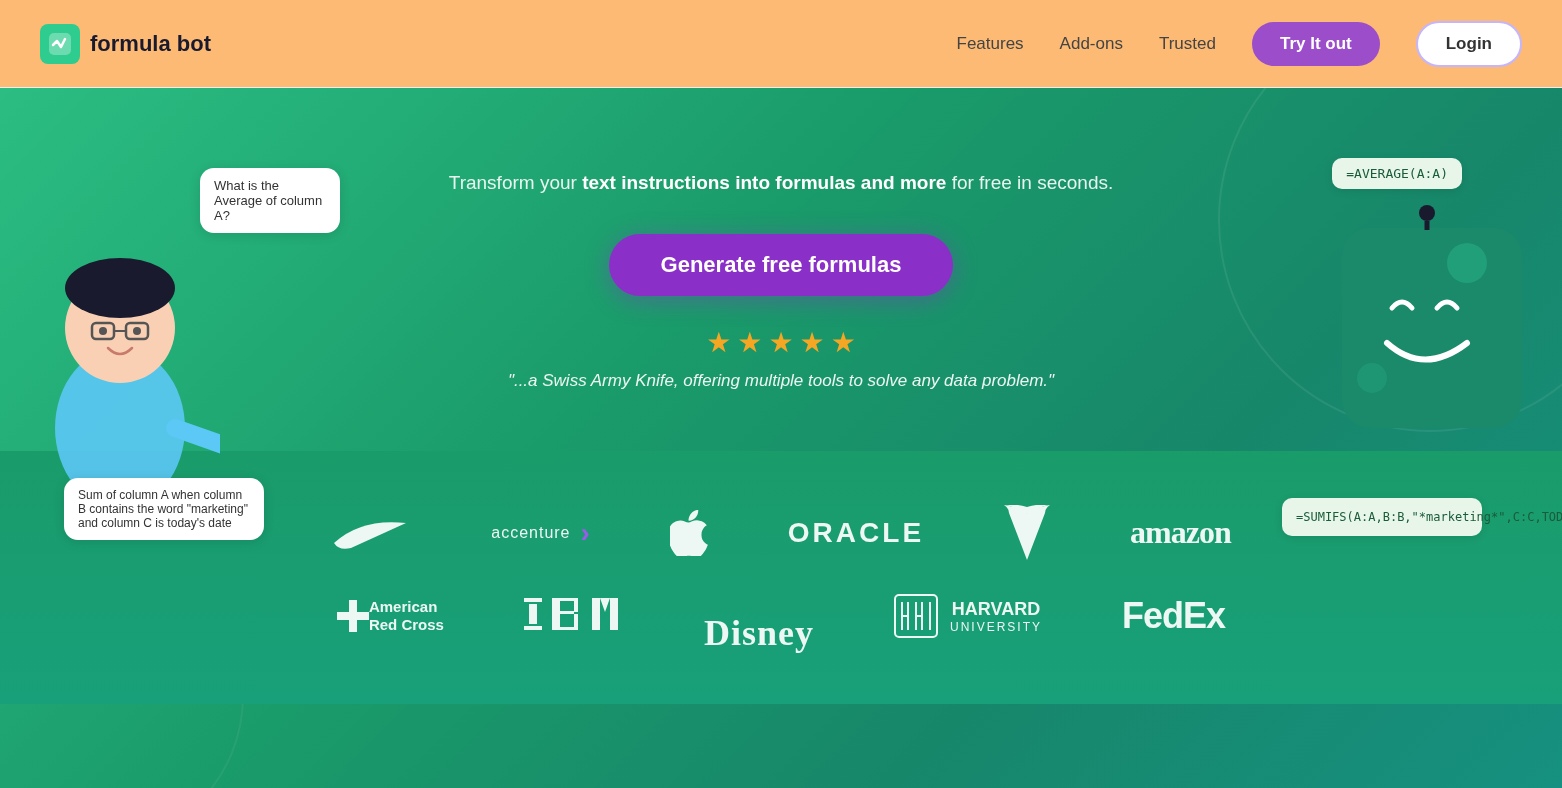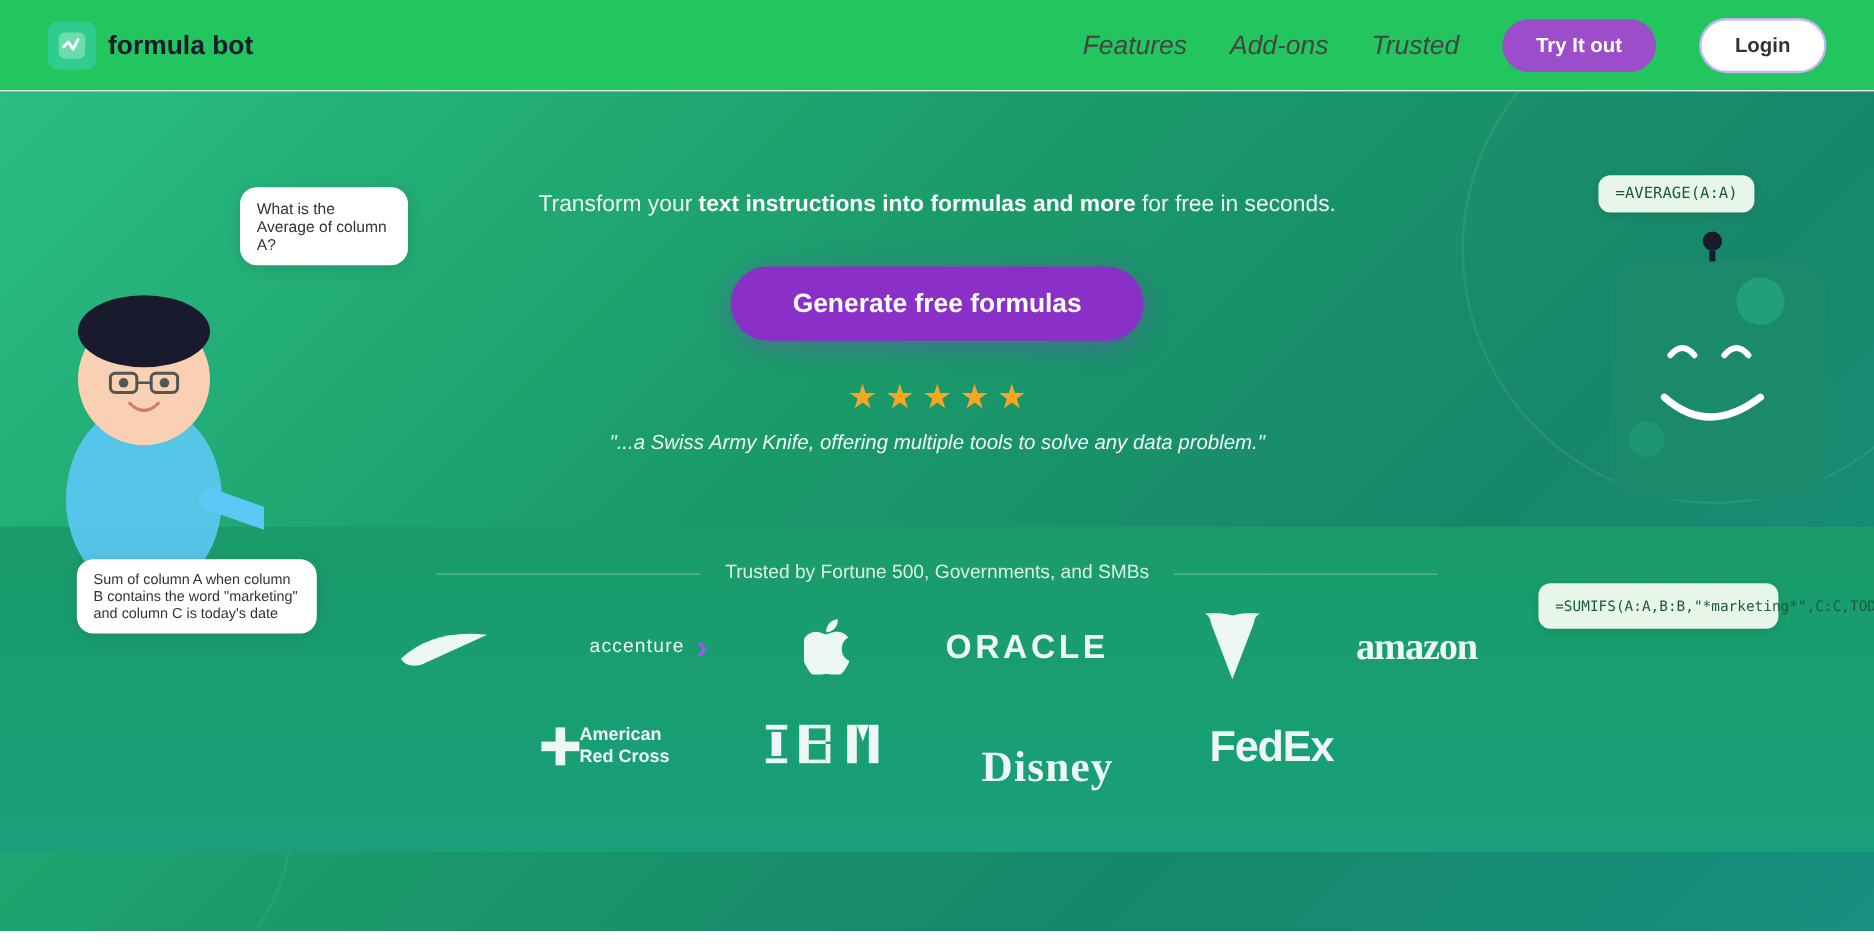--- a/index.html
+++ b/index.html
@@ -1,25 +1,25 @@
 <!DOCTYPE html>
 <html><head>
   <meta charset="utf-8">
   <style>
     * { margin: 0; padding: 0; box-sizing: border-box; }
     body { font-family: -apple-system, BlinkMacSystemFont, 'Segoe UI', sans-serif; width: 1562px; overflow-x: hidden; }
 
     
     .navbar {
-      background: #22c55e;
+      background: #fdba74;
       display: flex;
       align-items: center;
       justify-content: space-between;
       padding: 0 40px;
-      height: 76px;
+      height: 88px;
       border-bottom: 1px solid #eee;
       position: relative;
       z-index: 10;
     }
     .navbar-logo {
       display: flex;
       align-items: center;
       gap: 10px;
     }
     .logo-icon {
@@ -36,25 +36,24 @@
       font-size: 22px;
       font-weight: 700;
       color: #1a1a2e;
     }
     .navbar-nav {
       display: flex;
       align-items: center;
       gap: 36px;
     }
     .nav-link {
-      font-size: 22px;
+      font-size: 17px;
       color: #444;
       text-decoration: none;
       cursor: pointer;
-      font-style: italic;
     }
     .nav-btn-try {
       background: #9b4dca;
       color: #fff;
       border: none;
       border-radius: 30px;
       padding: 12px 28px;
       font-size: 17px;
       font-weight: 600;
       cursor: pointer;
@@ -341,25 +340,20 @@
       <span class="star">★</span>
       <span class="star">★</span>
       <span class="star">★</span>
       <span class="star">★</span>
       <span class="star">★</span>
     </div>
     <p class="hero-quote">"...a Swiss Army Knife, offering multiple tools to solve any data problem."</p>
   </div>
 
   <div class="trusted-section" style="width:100%; margin-top:60px;">
-    <div class="trusted-divider">
-      <div class="divider-line"></div>
-      <span class="trusted-label">Trusted by Fortune 500, Governments, and SMBs</span>
-      <div class="divider-line"></div>
-    </div>
 
     <div class="logos-row">
 
       <div class="logo-item">
         <svg width="80" height="40" viewBox="0 0 80 40" fill="white">
           <path d="M3 30 Q30 5 75 10 L20 35 Q8 38 3 30Z"></path>
         </svg>
       </div>
 
       <div class="logo-item">
@@ -419,19 +413,35 @@
           <rect x="68" y="4" width="8" height="32"></rect>
           <rect x="86" y="4" width="8" height="32"></rect>
           <polygon points="76,4 86,4 81,18" fill="white"></polygon>
         </svg>
       </div>
 
       <div class="logo-item">
         <span style="color:white; font-size:36px; font-weight:700; font-family:Georgia, serif; letter-spacing:1px;margin-top:34px;">Disney</span>
       </div>
 
+      <div class="logo-item" style="display:flex; align-items:center; gap:12px;">
+        <svg width="44" height="44" viewBox="0 0 44 44" fill="none">
+          <rect x="1" y="1" width="42" height="42" rx="4" stroke="white" stroke-width="2" fill="none"></rect>
+          <line x1="8" y1="8" x2="8" y2="36" stroke="white" stroke-width="2"></line>
+          <line x1="14" y1="8" x2="14" y2="36" stroke="white" stroke-width="2"></line>
+          <line x1="8" y1="22" x2="14" y2="22" stroke="white" stroke-width="2"></line>
+          <line x1="22" y1="8" x2="22" y2="36" stroke="white" stroke-width="2"></line>
+          <line x1="28" y1="8" x2="28" y2="36" stroke="white" stroke-width="2"></line>
+          <line x1="22" y1="22" x2="28" y2="22" stroke="white" stroke-width="2"></line>
+          <line x1="36" y1="8" x2="36" y2="36" stroke="white" stroke-width="2"></line>
+        </svg>
+        <div>
+          <div style="font-size:18px; font-weight:700; color:white; line-height:1.2;">HARVARD</div>
+          <div style="font-size:12px; font-weight:400; color:white; letter-spacing:2px;">UNIVERSITY</div>
+        </div>
+      </div>
 
       <div class="logo-item">
         <span style="font-size:36px; font-weight:900; color:white; letter-spacing:-1px; font-family:Arial, sans-serif;">FedEx</span>
       </div>
     </div>
   </div>
 </section>
 
 </body></html>

